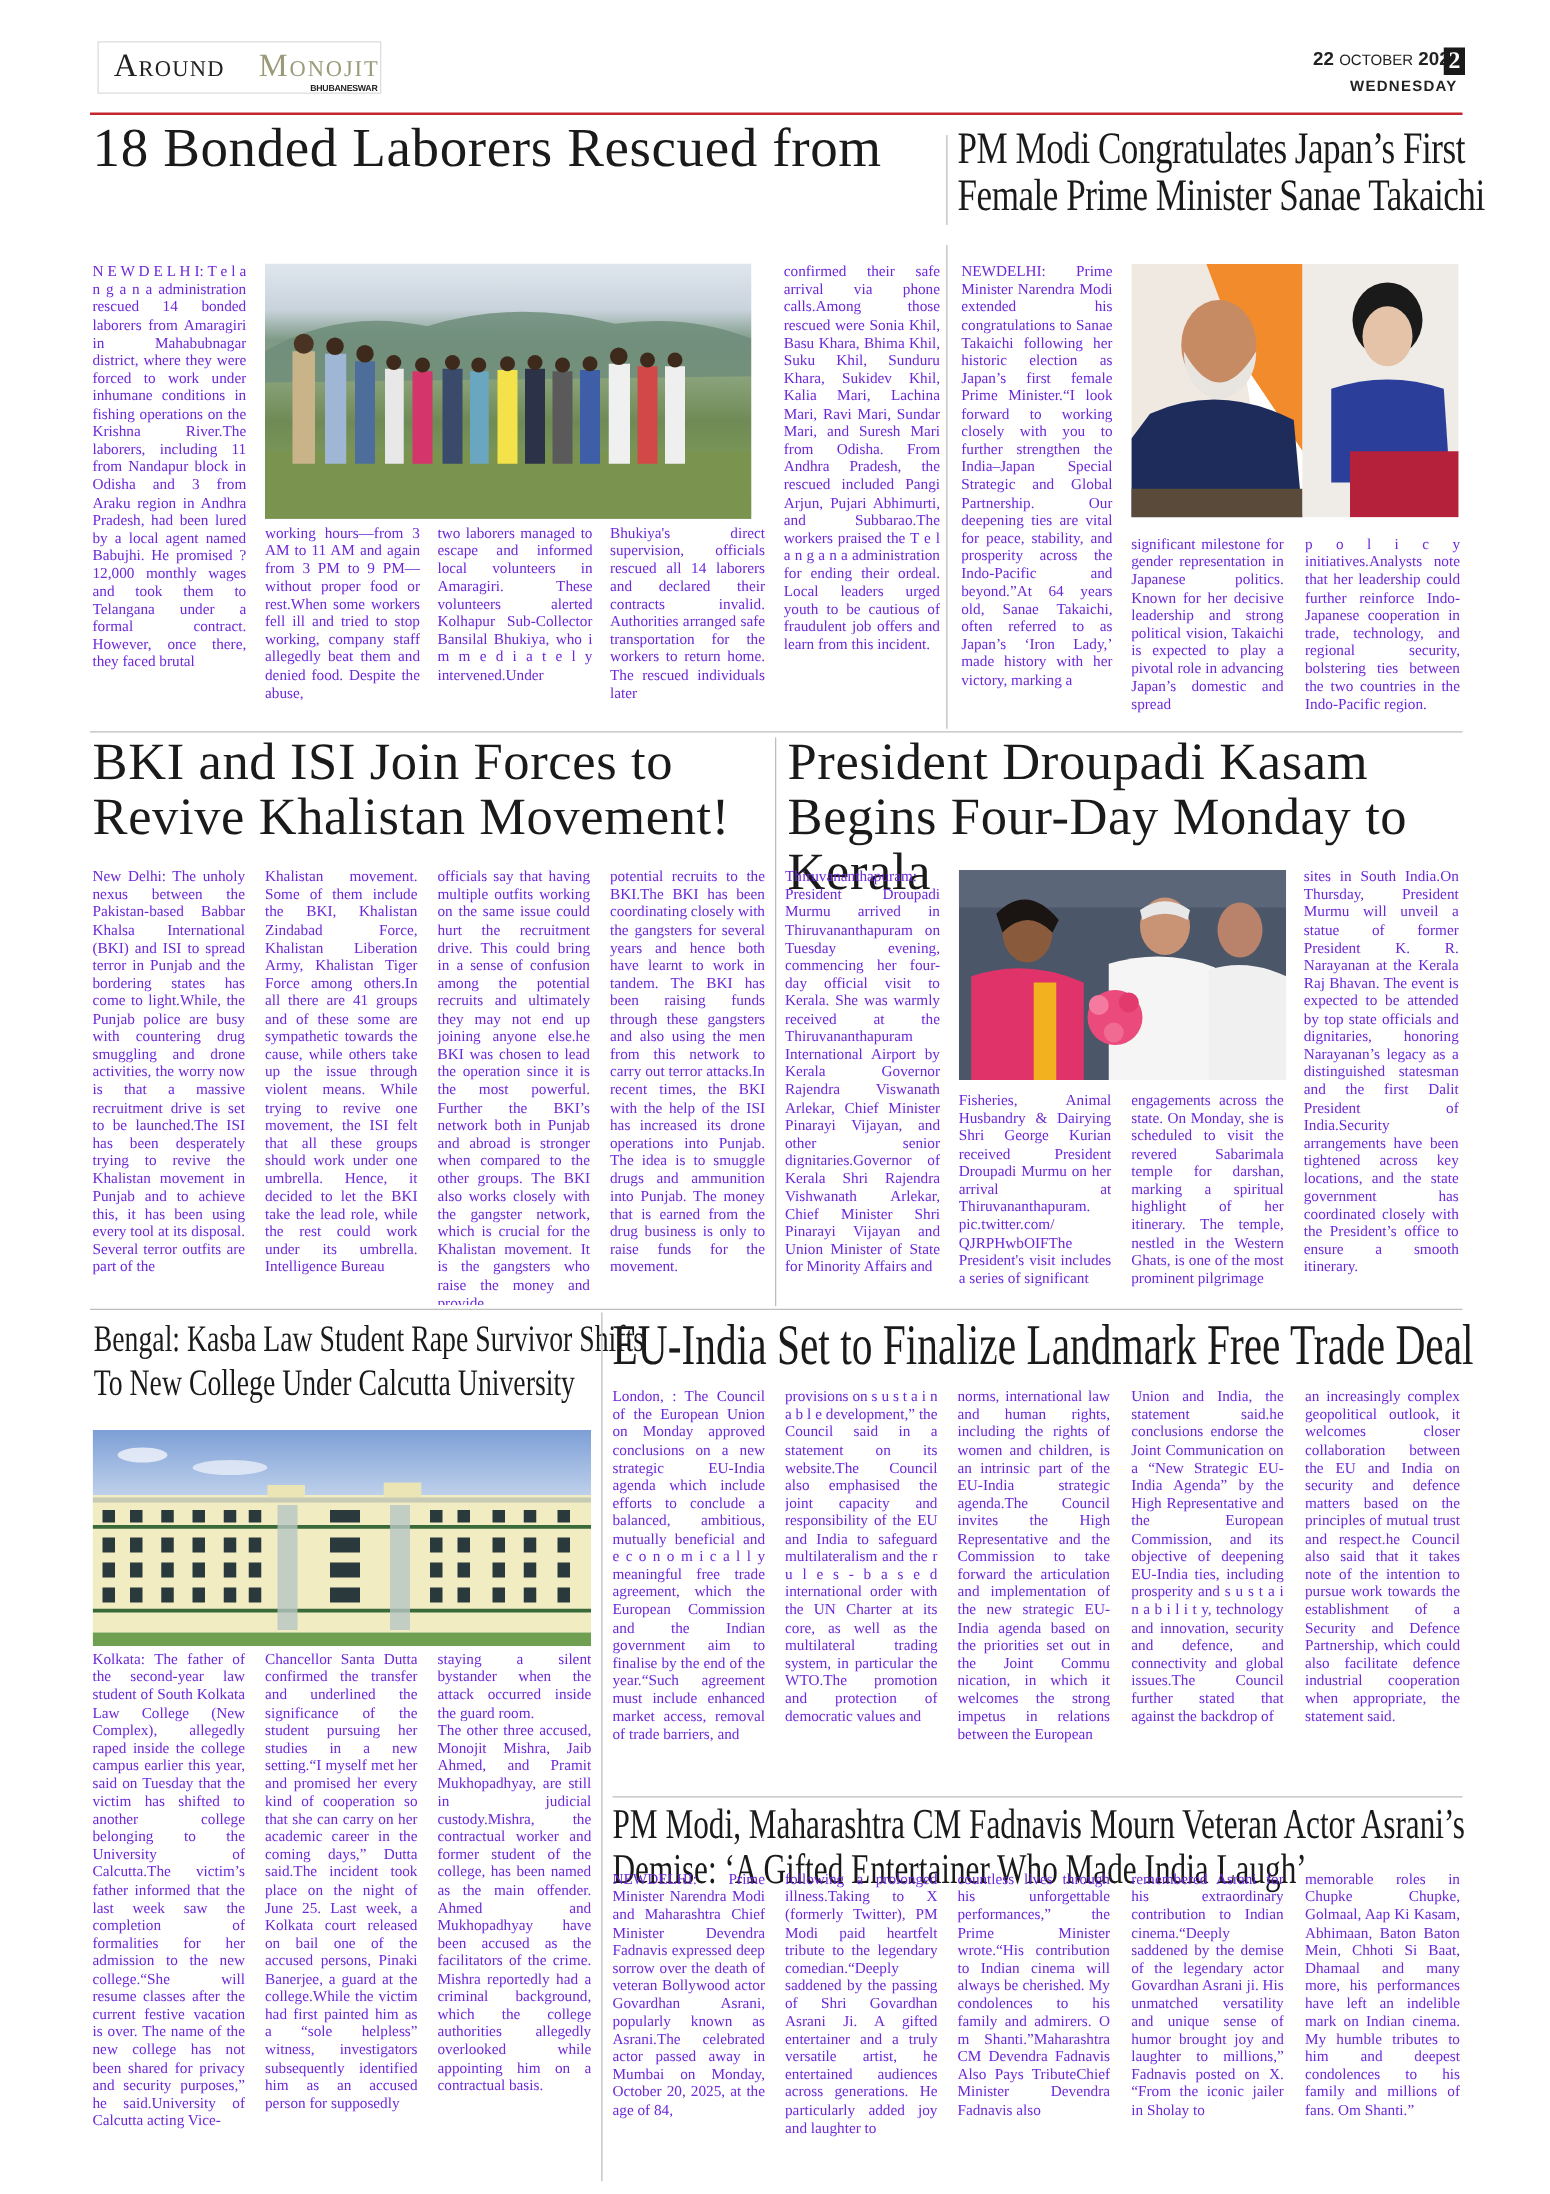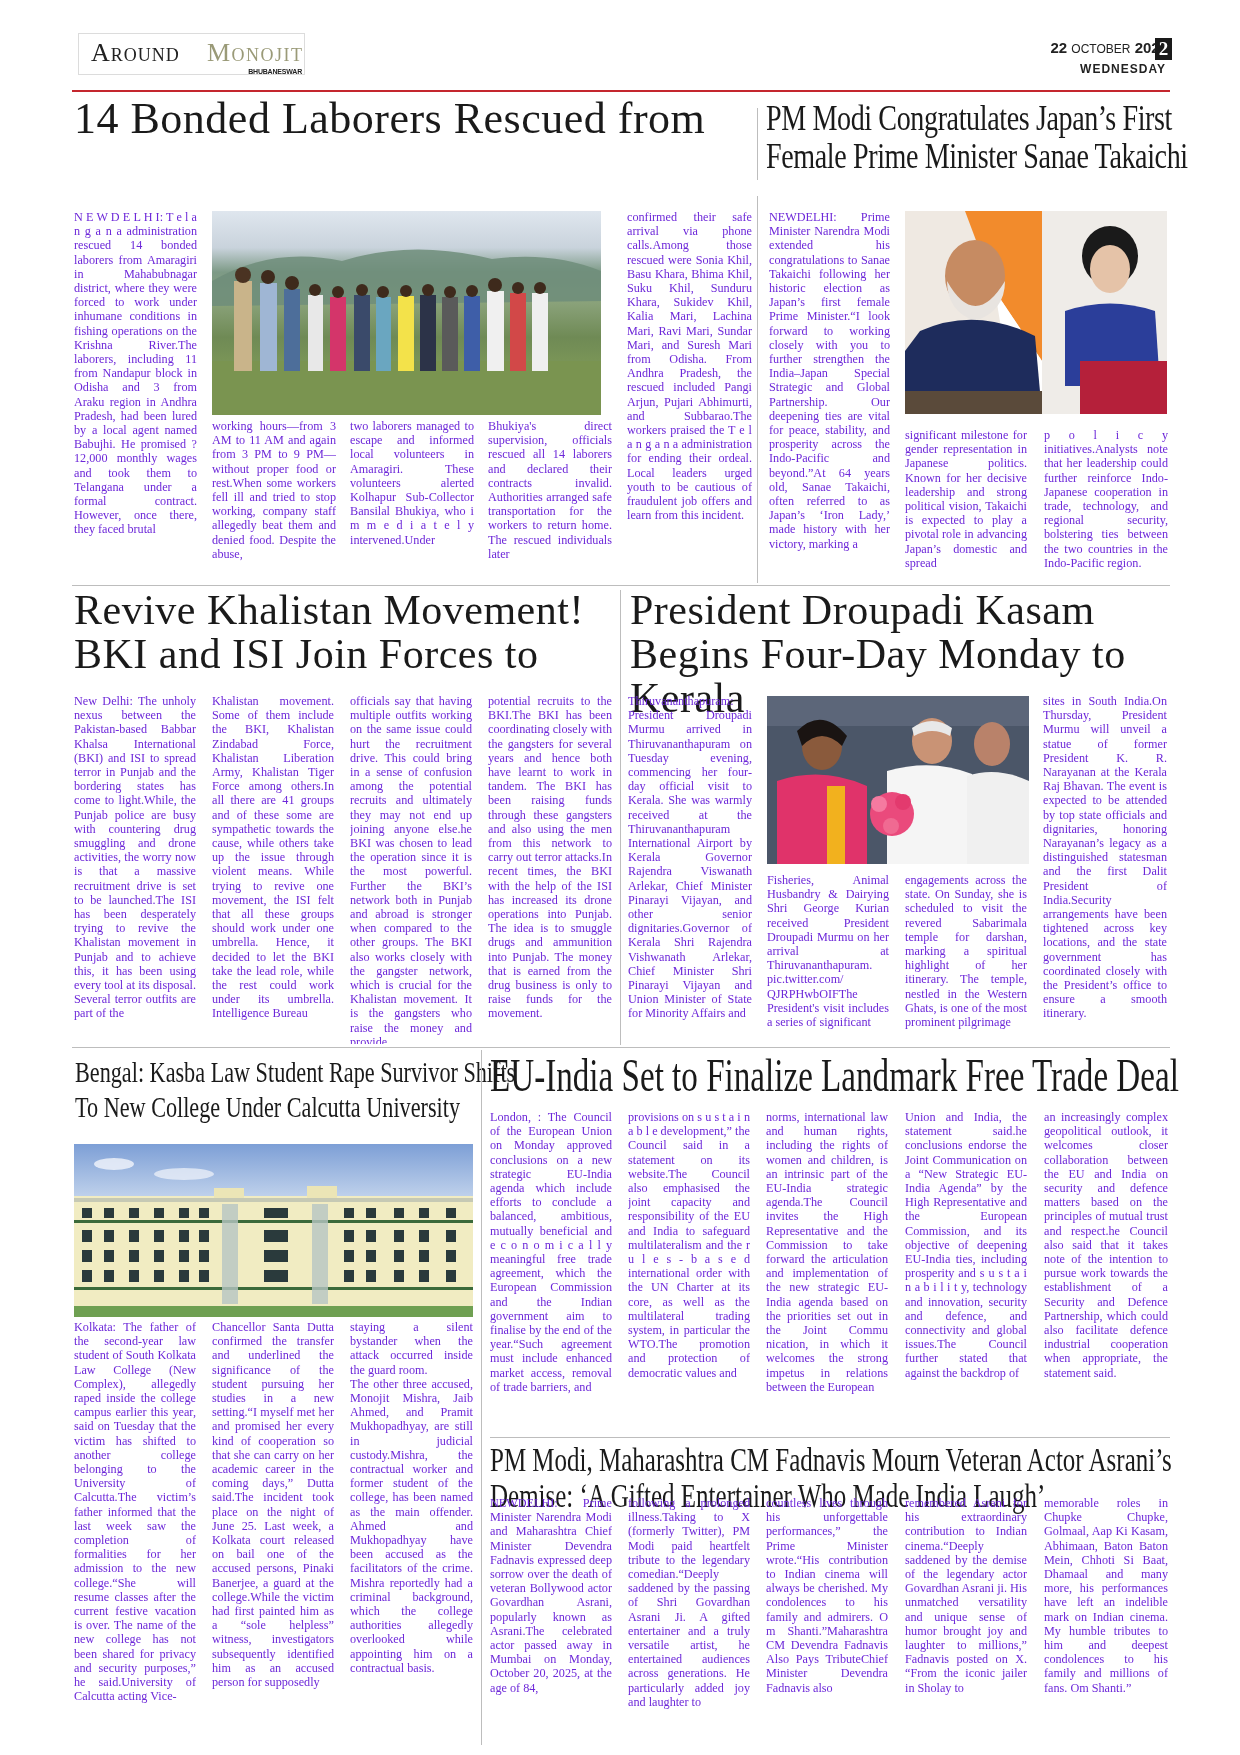--- a/index.html
+++ b/index.html
@@ -43,21 +43,21 @@
 <div class="abs date-line">
   <span>22</span>
   <span class="small">OCTOBER</span>
   <span>2025</span>
 </div>
 <div class="abs page-num">2</div>
 <div class="abs weekday">WEDNESDAY</div>
 <div class="abs red-rule"></div>
 
 <div class="abs hl hl-big" style="left:74px;top:96px;width:690px;">
-  <div>14 Bonded Laborers Rescued from</div>
+  <div>18 Bonded Laborers Rescued from</div>
 </div>
 <div class="abs vrule" style="left:757px;top:108px;height:72px;"></div>
 
 <div class="abs col" style="left:74px;top:210px;width:123px;height:370px;">N E W D E L H I: T e l a n g a n a administration rescued 14 bonded laborers from Amaragiri in Mahabubnagar district, where they were forced to work under inhumane conditions in fishing operations on the Krishna River.The laborers, including 11 from Nandapur block in Odisha and 3 from Araku region in Andhra Pradesh, had been lured by a local agent named Babujhi. He promised ?12,000 monthly wages and took them to Telangana under a formal contract. However, once there, they faced brutal</div>
 
 <div class="photo" style="left:212px;top:211px;width:389px;height:204px;background:linear-gradient(180deg,#dfe6ee 0%,#c9d3dc 18%,#7d9a86 30%,#8aa27a 45%,#6f8a55 62%,#7f9a58 80%,#6c8448 100%);" title="group-photo-rescued-laborers">
   <svg width="389" height="204" viewBox="0 0 389 204">
     <path d="M0 70 Q60 35 130 50 Q200 28 280 48 Q340 40 389 60 L389 90 L0 95 Z" fill="#6f8d7a" opacity="0.85"></path>
     <rect x="0" y="150" width="389" height="54" fill="#7a9450"></rect>
     <g>
@@ -122,22 +122,22 @@
     <rect x="175" y="150" width="87" height="53" fill="#b5203a"></rect>
   </svg>
 </div>
 
 <div class="abs col" style="left:905px;top:428px;width:122px;height:152px;">significant milestone for gender representation in Japanese politics. Known for her decisive leadership and strong political vision, Takaichi is expected to play a pivotal role in advancing Japan’s domestic and spread</div>
 <div class="abs col" style="left:1044px;top:428px;width:124px;height:152px;">p o l i c y initiatives.Analysts note that her leadership could further reinforce Indo-Japanese cooperation in trade, technology, and regional security, bolstering ties between the two countries in the Indo-Pacific region.</div>
 
 <div class="abs hrule" style="left:72px;top:585px;width:1098px;"></div>
 
 <div class="abs hl hl-big" style="left:74px;top:588px;width:560px;font-size:42px;">
+  <div>BKI and ISI Join Forces to</div>
   <div>Revive Khalistan Movement!</div>
-  <div>BKI and ISI Join Forces to</div>
 </div>
 <div class="abs col" style="left:74px;top:694px;width:122px;height:350px;">New Delhi: The unholy nexus between the Pakistan-based Babbar Khalsa International (BKI) and ISI to spread terror in Punjab and the bordering states has come to light.While, the Punjab police are busy with countering drug smuggling and drone activities, the worry now is that a massive recruitment drive is set to be launched.The ISI has been desperately trying to revive the Khalistan movement in Punjab and to achieve this, it has been using every tool at its disposal. Several terror outfits are part of the</div>
 <div class="abs col" style="left:212px;top:694px;width:122px;height:350px;">Khalistan movement. Some of them include the BKI, Khalistan Zindabad Force, Khalistan Liberation Army, Khalistan Tiger Force among others.In all there are 41 groups and of these some are sympathetic towards the cause, while others take up the issue through violent means. While trying to revive one movement, the ISI felt that all these groups should work under one umbrella. Hence, it decided to let the BKI take the lead role, while the rest could work under its umbrella. Intelligence Bureau</div>
 <div class="abs col" style="left:350px;top:694px;width:122px;height:350px;">officials say that having multiple outfits working on the same issue could hurt the recruitment drive. This could bring in a sense of confusion among the potential recruits and ultimately they may not end up joining anyone else.he BKI was chosen to lead the operation since it is the most powerful. Further the BKI’s network both in Punjab and abroad is stronger when compared to the other groups. The BKI also works closely with the gangster network, which is crucial for the Khalistan movement. It is the gangsters who raise the money and provide</div>
 <div class="abs col" style="left:488px;top:694px;width:124px;height:350px;">potential recruits to the BKI.The BKI has been coordinating closely with the gangsters for several years and hence both have learnt to work in tandem. The BKI has been raising funds through these gangsters and also using the men from this network to carry out terror attacks.In recent times, the BKI with the help of the ISI has increased its drone operations into Punjab. The idea is to smuggle drugs and ammunition into Punjab. The money that is earned from the drug business is only to raise funds for the movement.</div>
 
 <div class="abs vrule" style="left:620px;top:590px;height:455px;"></div>
 
 <div class="abs hl hl-big" style="left:630px;top:588px;width:545px;font-size:42px;">
   <div>President Droupadi Kasam</div>
@@ -159,21 +159,21 @@
     <ellipse cx="225" cy="48" rx="18" ry="22" fill="#b9826a"></ellipse>
     <path d="M200 80 Q230 70 262 85 L262 168 L200 168 Z" fill="#f0f0f0"></path>
     <circle cx="125" cy="118" r="22" fill="#ea4a7c"></circle>
     <circle cx="112" cy="108" r="8" fill="#f57aa0"></circle>
     <circle cx="136" cy="106" r="8" fill="#e33a6e"></circle>
     <circle cx="124" cy="130" r="8" fill="#f06a92"></circle>
   </svg>
 </div>
 
 <div class="abs col" style="left:767px;top:873px;width:122px;height:172px;">Fisheries, Animal Husbandry &amp; Dairying Shri George Kurian received President Droupadi Murmu on her arrival at Thiruvananthapuram. pic.twitter.com/ QJRPHwbOIFThe President's visit includes a series of significant</div>
-<div class="abs col" style="left:905px;top:873px;width:122px;height:172px;">engagements across the state. On Sunday, she is scheduled to visit the revered Sabarimala temple for darshan, marking a spiritual highlight of her itinerary. The temple, nestled in the Western Ghats, is one of the most prominent pilgrimage</div>
+<div class="abs col" style="left:905px;top:873px;width:122px;height:172px;">engagements across the state. On Monday, she is scheduled to visit the revered Sabarimala temple for darshan, marking a spiritual highlight of her itinerary. The temple, nestled in the Western Ghats, is one of the most prominent pilgrimage</div>
 <div class="abs col" style="left:1043px;top:694px;width:124px;height:350px;">sites in South India.On Thursday, President Murmu will unveil a statue of former President K. R. Narayanan at the Kerala Raj Bhavan. The event is expected to be attended by top state officials and dignitaries, honoring Narayanan’s legacy as a distinguished statesman and the first Dalit President of India.Security arrangements have been tightened across key locations, and the state government has coordinated closely with the President’s office to ensure a smooth itinerary.</div>
 
 <div class="abs hrule" style="left:72px;top:1047px;width:1098px;"></div>
 
 <div class="abs hl" style="left:75px;top:1054px;font-size:30px;transform-origin:left top;transform:scaleX(0.74);white-space:nowrap;line-height:35px;">
   <div>Bengal: Kasba Law Student Rape Survivor Shifts</div>
   <div>To New College Under Calcutta University</div>
 </div>
 
 <div class="photo" style="left:74px;top:1144px;width:399px;height:173px;" title="college-building-photo">

